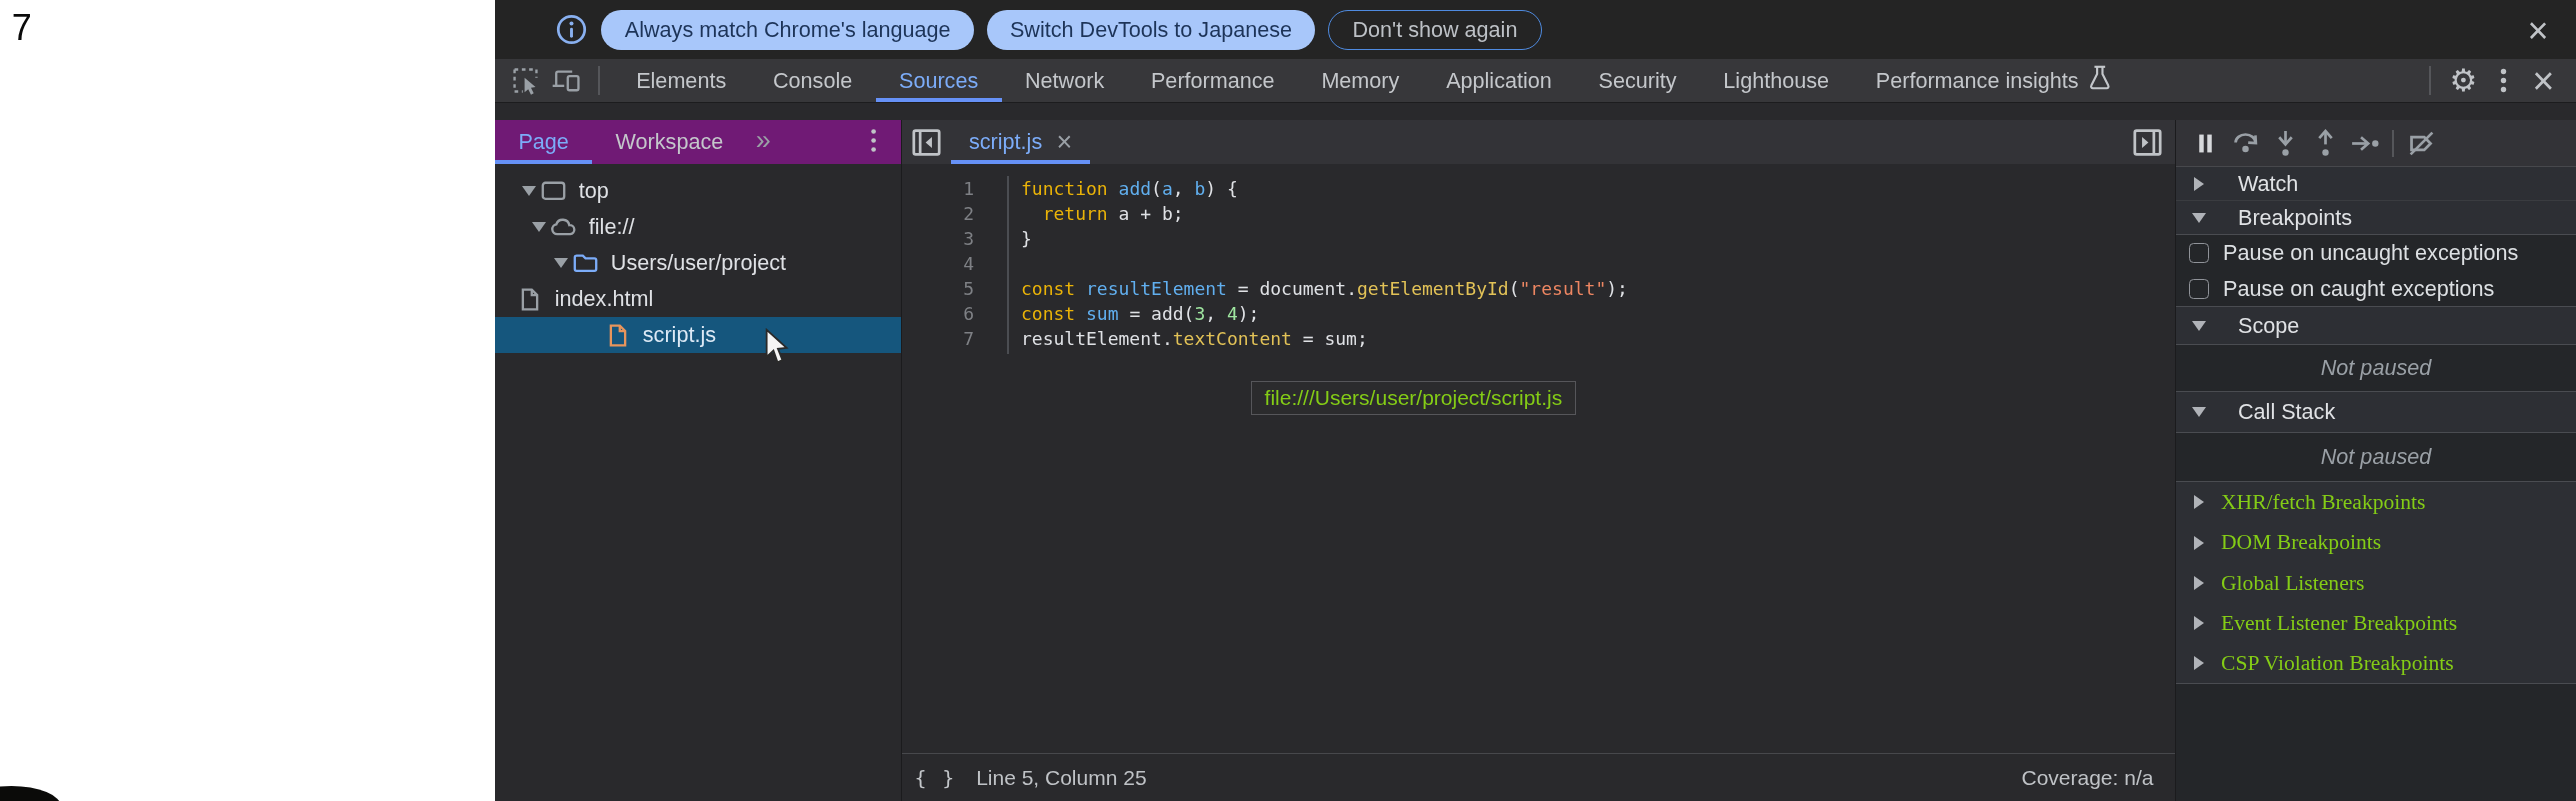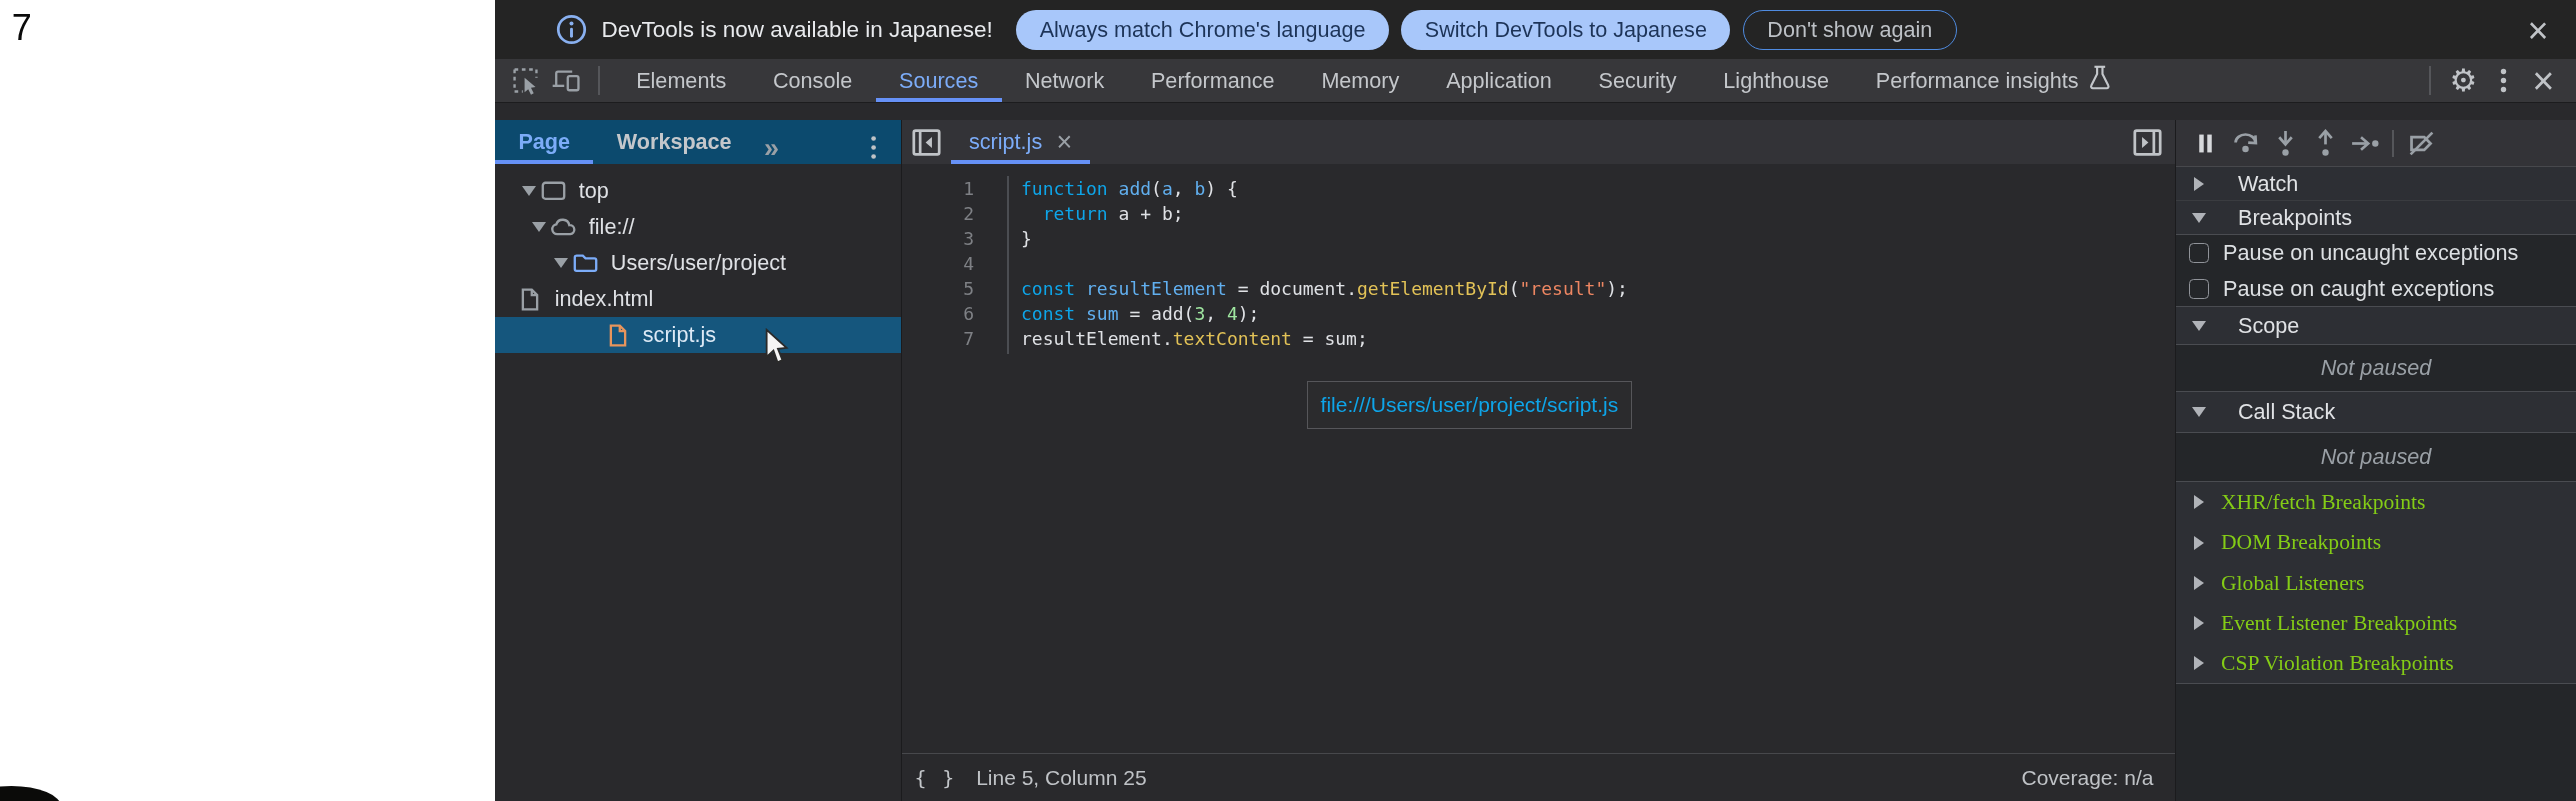--- a/index.html
+++ b/index.html
@@ -30,21 +30,21 @@
   .tab .flask { margin-left:10.8px; }
   .toolbar-right { margin-left:auto; display:flex; align-items:center; padding-right:12.6px; }
   .gear-glyph { font-size:31px; color:#c0c3c7; line-height:1; }
   .x-glyph { font-size:38px; color:#c0c3c7; line-height:1; }
 
   
   .main { position:absolute; left:0; top:120px; width:100%; height:681px; display:flex; }
 
   
   .navigator { position:relative; width:407px; height:100%; border-right:1.8px solid #1b1b1d; background:#29292c; flex:0 0 auto; }
-  .nav-header { height:44px; background:#0c4a6e; display:flex; align-items:flex-end;font-weight:bold; }
+  .nav-header { height:44px; background:#701a75; display:flex; align-items:center; }
   .nav-tab { position:relative; height:100%; display:flex; align-items:center; justify-content:center; padding:0 23.4px; font-size:21.6px; color:#c4c7cb; }
   .nav-tab.selected { color:#7cacf8; }
   .nav-tab.selected::after { content:""; position:absolute; left:0; right:0; bottom:0; height:4.5px; background:#6691f7; }
   .nav-overflow { font-size:27px; color:#9aa0a6; padding:0 9px; margin-top:-3.6px; }
   .nav-kebab { margin-left:auto; margin-right:23.4px; }
   .tree { padding-top:9px; }
   .tree-row { height:36px; display:flex; align-items:center; font-size:21.6px; color:#dfe1e5; white-space:nowrap; }
   .tree-row.selected { background:#15567d; color:#dce9f5; }
   .tw-arrow { width:20px; flex:0 0 auto; display:flex; justify-content:center; }
   .tw-icon { width:29px; flex:0 0 auto; display:flex; justify-content:center; margin-right:10.8px; }
@@ -56,21 +56,21 @@
   .ed-tab { position:relative; display:flex; align-items:center; padding:0 18px; font-size:21.6px; color:#7cacf8; }
   .ed-tab::after { content:""; position:absolute; left:0; right:0; bottom:0; height:4.5px; background:#6691f7; }
   .ed-tab-close { margin-left:14.4px; font-size:27px; color:#9aa0a6; line-height:1; }
   .ed-sidebar-toggle { margin-left:auto; width:56px; display:flex; align-items:center; justify-content:center; flex:0 0 auto; }
   .code-area { position:relative; flex:1 1 auto; overflow:hidden; }
   .gutter-line { position:absolute; left:105px; top:11.7px; width:1.8px; height:178px; background:#4b4d52; }
   .code-lines { position:absolute; left:0; top:11.7px; width:100%; font-family:"DejaVu Sans Mono", monospace; font-size:18px; line-height:25px; }
   .cl { display:flex; }
   .cl .ln { width:72px; text-align:right; color:#7e8085; flex:0 0 auto; }
   .cl .ct { padding-left:47px; white-space:pre; color:#dfe1e5; }
-  .tok-kw { color:#0ea5e9;text-align:center; } .tok-def { color:#61afef; } .tok-prop { color:#e2c257; } .tok-str { color:#ed8662; } .tok-num { color:#9fe6a0; }
+  .tok-kw { color:#eab308;text-align:center; } .tok-def { color:#61afef; } .tok-prop { color:#e2c257; } .tok-str { color:#ed8662; } .tok-num { color:#9fe6a0; }
   .statusbar { height:48px; border-top:1.8px solid #47484c; display:flex; align-items:center; padding:0 21.6px 0 12.6px; flex:0 0 auto; font-size:21px; color:#bfc2c6; }
   .brace-btn { font-family:"DejaVu Sans Mono", monospace; font-size:20px; color:#c3c6ca; margin-right:20px; letter-spacing:1.8px; }
   .coverage { margin-left:auto; }
 
   
   .rightpanel { position:relative; width:401px; height:100%; border-left:1.8px solid #1b1b1d; background:#242629; flex:0 0 auto; display:flex; flex-direction:column; }
   .debug-toolbar { height:47px; background:#333337; border-bottom:1.8px solid #47484c; display:flex; align-items:center; padding-left:9px; flex:0 0 auto; }
   .dbg-btn { width:40px; height:40px; display:flex; align-items:center; justify-content:center; flex:0 0 auto; }
   .dbg-sep { width:1.8px; height:27px; background:#55565a; margin:0 7.2px; }
   .drow { display:flex; align-items:center; font-size:21.6px; flex:0 0 auto; }
@@ -80,41 +80,40 @@
   .drow.checkbox { background:#242629; color:#dde0e3; }
   .drow.empty { background:#242629; color:#9aa0a6; font-style:italic; justify-content:center; }
   .drow.b-weak { border-bottom:0.9px solid #3a3c40; }
   .drow.b-strong { border-bottom:1.8px solid #4a4c51; }
   .cbx { width:20px; height:20px; border:1.8px solid #909399; border-radius:4.5px; margin:0 14.4px 0 12.6px; background:transparent; flex:0 0 auto; }
   .tri { width:0; height:0; }
   .tri.right { border-left:10.8px solid #b0b3b8; border-top:7.2px solid transparent; border-bottom:7.2px solid transparent; }
   .tri.down { border-top:10.8px solid #b0b3b8; border-left:7.2px solid transparent; border-right:7.2px solid transparent; }
 
   
-  .tooltip { position:absolute; left:812px; top:381px; height:48px; background:#2b2b2d; border:1.8px solid #565ublesome658; border:1.8px solid #56565a; color:#0ea5e9; font-size:21px; display:flex; align-items:center; padding:0 12.6px; z-index:40; white-space:nowrap; }
+  .tooltip { position:absolute; left:756px; top:381px; height:34px; background:#2b2b2d; border:1.8px solid #565ublesome658; border:1.8px solid #56565a; color:#84cc16; font-size:21px; display:flex; align-items:center; padding:0 12.6px; z-index:40; white-space:nowrap; }
   .cursor { position:absolute; left:763px; top:328px; z-index:50; }
 </style>
 </head>
 <body>
 
 <div class="screen">
   <div class="corner-label">7</div>
   <div class="corner-blob"></div>
 
   <div class="devtools">
 
     <div class="infobar">
       <span class="info-icon">
         <svg width="31" height="31" viewBox="0 0 34 34">
             <circle cx="17" cy="17" r="14.5" fill="none" stroke="#89b0f0" stroke-width="3"></circle>
             <circle cx="17" cy="10.5" r="2.2" fill="#89b0f0"></circle>
             <rect x="15.4" y="15" width="3.2" height="11" rx="1.6" fill="#89b0f0"></rect>
           </svg>
       </span>
-      <span class="infobar-msg">DevTools is now available in Japanese!</span>
       <span id="infobar-buttons" style="display:flex;align-items:center;">
           <button class="pill">Always match Chrome's language</button>
           <button class="pill">Switch DevTools to Japanese</button>
           <button class="pill outline">Don't show again</button>
         </span>
       <span class="infobar-close">×</span>
     </div>
 
     <div class="toolbar">
       <span class="tb-iconbtn">

